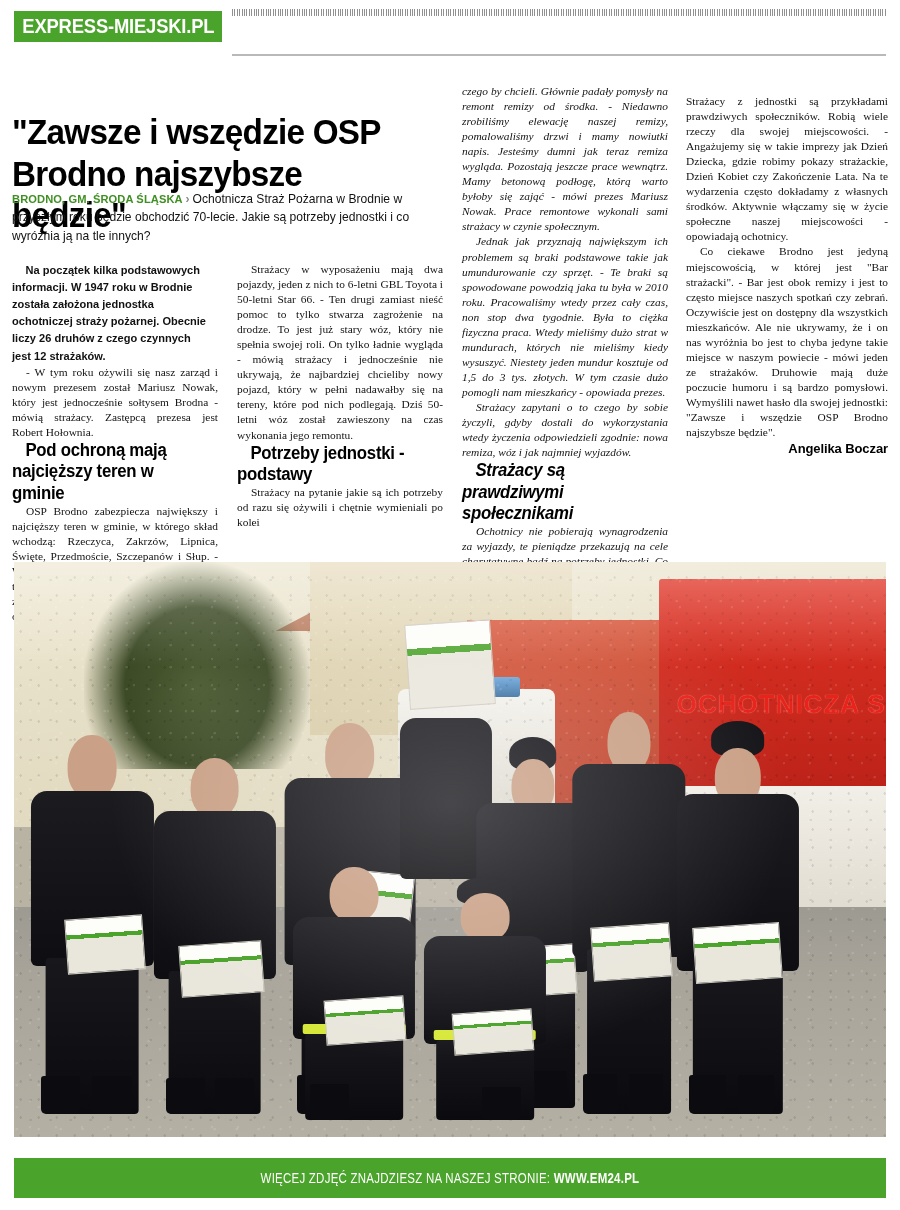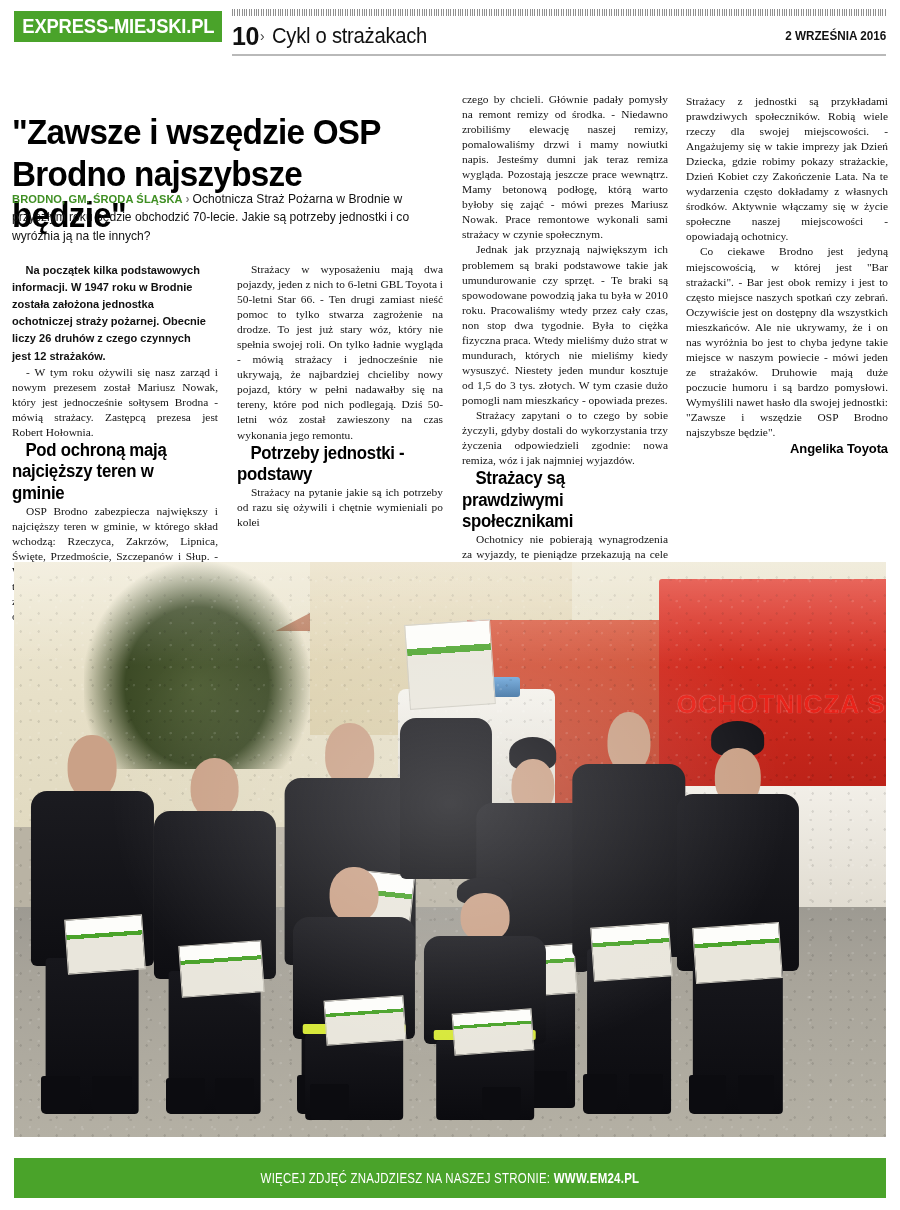--- a/index.html
+++ b/index.html
@@ -146,21 +146,21 @@
     top: 0;
     width: 206px;
     font-family: "Liberation Serif", serif;
     font-size: 11.4px;
     line-height: 1.32;
     text-align: justify;
     color: #121212;
   }
   #col1 { left: 12px;  top: 262px; }
   #col2 { left: 237px; top: 262px; }
-  #col3 { left: 462px; top: 92px;  }
+  #col3 { left: 462px; top: 84px; font-style: italic;  }
   #col4 { left: 686px; top: 94px; width: 202px; }
 
   .col p { margin: 0 0 0 0; text-indent: 14px; }
   .col p.noind { text-indent: 0; }
 
   .intro-box {
     font-family: "Liberation Sans Narrow", "Liberation Sans", sans-serif;
     font-weight: 700;
     font-size: 11.4px;
     line-height: 1.5;
@@ -324,26 +324,20 @@
 </style>
 </head>
 <body>
 
 <div class="masthead">
   <div class="logo-box">
     <span class="logo-text">EXPRESS-MIEJSKI.PL</span>
   </div>
   <div class="head-right">
     <div class="hatch-rule"></div>
-    <div class="head-line">
-      <span class="page-num">10</span>
-      <span class="chev">›</span>
-      <span class="section-title">Cykl o strażakach</span>
-      <span class="head-date">2 WRZEŚNIA 2016</span>
-    </div>
   </div>
   <div class="head-underline"></div>
 </div>
 
 <h1 class="headline">"Zawsze i wszędzie OSP Brodno najszybsze będzie"</h1>
 
 <div class="lead-wrap">
   <span class="lead-kicker">BRODNO, GM. ŚRODA ŚLĄSKA</span><span class="lead-arrow">›</span><span class="lead-body">Ochotnicza Straż Pożarna w Brodnie w przyszłym roku będzie obchodzić 70-lecie. Jakie są potrzeby jednostki i co wyróżnia ją na tle innych?</span>
 </div>
 
@@ -356,29 +350,29 @@
 
 <div class="col" id="col2">
   <p>Strażacy w wyposażeniu mają dwa pojazdy, jeden z nich to 6-letni GBL Toyota i 50-letni Star 66. - Ten drugi zamiast nieść pomoc to tylko stwarza zagrożenie na drodze. To jest już stary wóz, który nie spełnia swojej roli. On tylko ładnie wygląda - mówią strażacy i jednocześnie nie ukrywają, że najbardziej chcieliby nowy pojazd, który w pełni nadawałby się na tereny, które pod nich podlegają. Dziś 50-letni wóz został zawieszony na czas wykonania jego remontu.</p>
   <p class="subhead">Potrzeby jednostki - podstawy</p>
   <p>Strażacy na pytanie jakie są ich potrzeby od razu się ożywili i chętnie wymieniali po kolei</p>
 </div>
 
 <div class="col" id="col3">
   <p class="noind">czego by chcieli. Głównie padały pomysły na remont remizy od środka. - Niedawno zrobiliśmy elewację naszej remizy, pomalowaliśmy drzwi i mamy nowiutki napis. Jesteśmy dumni jak teraz remiza wygląda. Pozostają jeszcze prace wewnątrz. Mamy betonową podłogę, którą warto byłoby się zająć - mówi prezes Mariusz Nowak. Prace remontowe wykonali sami strażacy w czynie społecznym.</p>
   <p>Jednak jak przyznają największym ich problemem są braki podstawowe takie jak umundurowanie czy sprzęt. - Te braki są spowodowane powodzią jaka tu była w 2010 roku. Pracowaliśmy wtedy przez cały czas, non stop dwa tygodnie. Była to ciężka fizyczna praca. Wtedy mieliśmy dużo strat w mundurach, których nie mieliśmy kiedy wysuszyć. Niestety jeden mundur kosztuje od 1,5 do 3 tys. złotych. W tym czasie dużo pomogli nam mieszkańcy - opowiada prezes.</p>
-  <p>Strażacy zapytani o to czego by sobie życzyli, gdyby dostali do wykorzystania trzy życzenia odpowiedzieli zgodnie: nowa remiza, wóz i jak najmniej wyjazdów.</p>
+  <p>Strażacy zapytani o to czego by sobie życzyli, gdyby dostali do wykorzystania wtedy życzenia odpowiedzieli zgodnie: nowa remiza, wóz i jak najmniej wyjazdów.</p>
   <p class="subhead">Strażacy są prawdziwymi społecznikami</p>
   <p>Ochotnicy nie pobierają wynagrodzenia za wyjazdy, te pieniądze przekazują na cele charytatywne bądź na potrzeby jednostki. Co ciekawe Brodno jest miejscowością, w której mieszka wiele rodzin, w których są strażacy. - Można by powiedzieć, że nasza miejscowość jest strażacką wsią. Praktycznie w co drugiej rodzinie jest strażak, są to ochotnicy starsi, na emeryturze i młodsi - mówi jeden z druhów. Sam prezes przyznaje, że zainteresowanie wstąpienia do jednostki jest duże. - Teraz mamy 9 nowych kandydatów. Czekamy tylko aż skończą 18 lat i będą mogli wstąpić w nasze szeregi - mówi.</p>
 </div>
 
 <div class="col" id="col4">
   <p class="noind">Strażacy z jednostki są przykładami prawdziwych społeczników. Robią wiele rzeczy dla swojej miejscowości. - Angażujemy się w takie imprezy jak Dzień Dziecka, gdzie robimy pokazy strażackie, Dzień Kobiet czy Zakończenie Lata. Na te wydarzenia często dokładamy z własnych środków. Aktywnie włączamy się w życie społeczne naszej miejscowości - opowiadają ochotnicy.</p>
   <p>Co ciekawe Brodno jest jedyną miejscowością, w której jest "Bar strażacki". - Bar jest obok remizy i jest to często miejsce naszych spotkań czy zebrań. Oczywiście jest on dostępny dla wszystkich mieszkańców. Ale nie ukrywamy, że i on nas wyróżnia bo jest to chyba jedyne takie miejsce w naszym powiecie - mówi jeden ze strażaków. Druhowie mają duże poczucie humoru i są bardzo pomysłowi. Wymyślili nawet hasło dla swojej jednostki: "Zawsze i wszędzie OSP Brodno najszybsze będzie".</p>
-  <p class="byline">Angelika Toyota</p>
+  <p class="byline">Angelika Boczar</p>
 </div>
 
 <div class="photo">
   <div class="ph-sky"></div>
   <div class="ph-roof"></div>
   <div class="ph-building"></div>
   <div class="ph-garage"></div>
   <div class="ph-truck"></div>
   <div class="ph-truck-white"></div>
   <div class="ph-truck-txt">OCHOTNICZA S</div>

